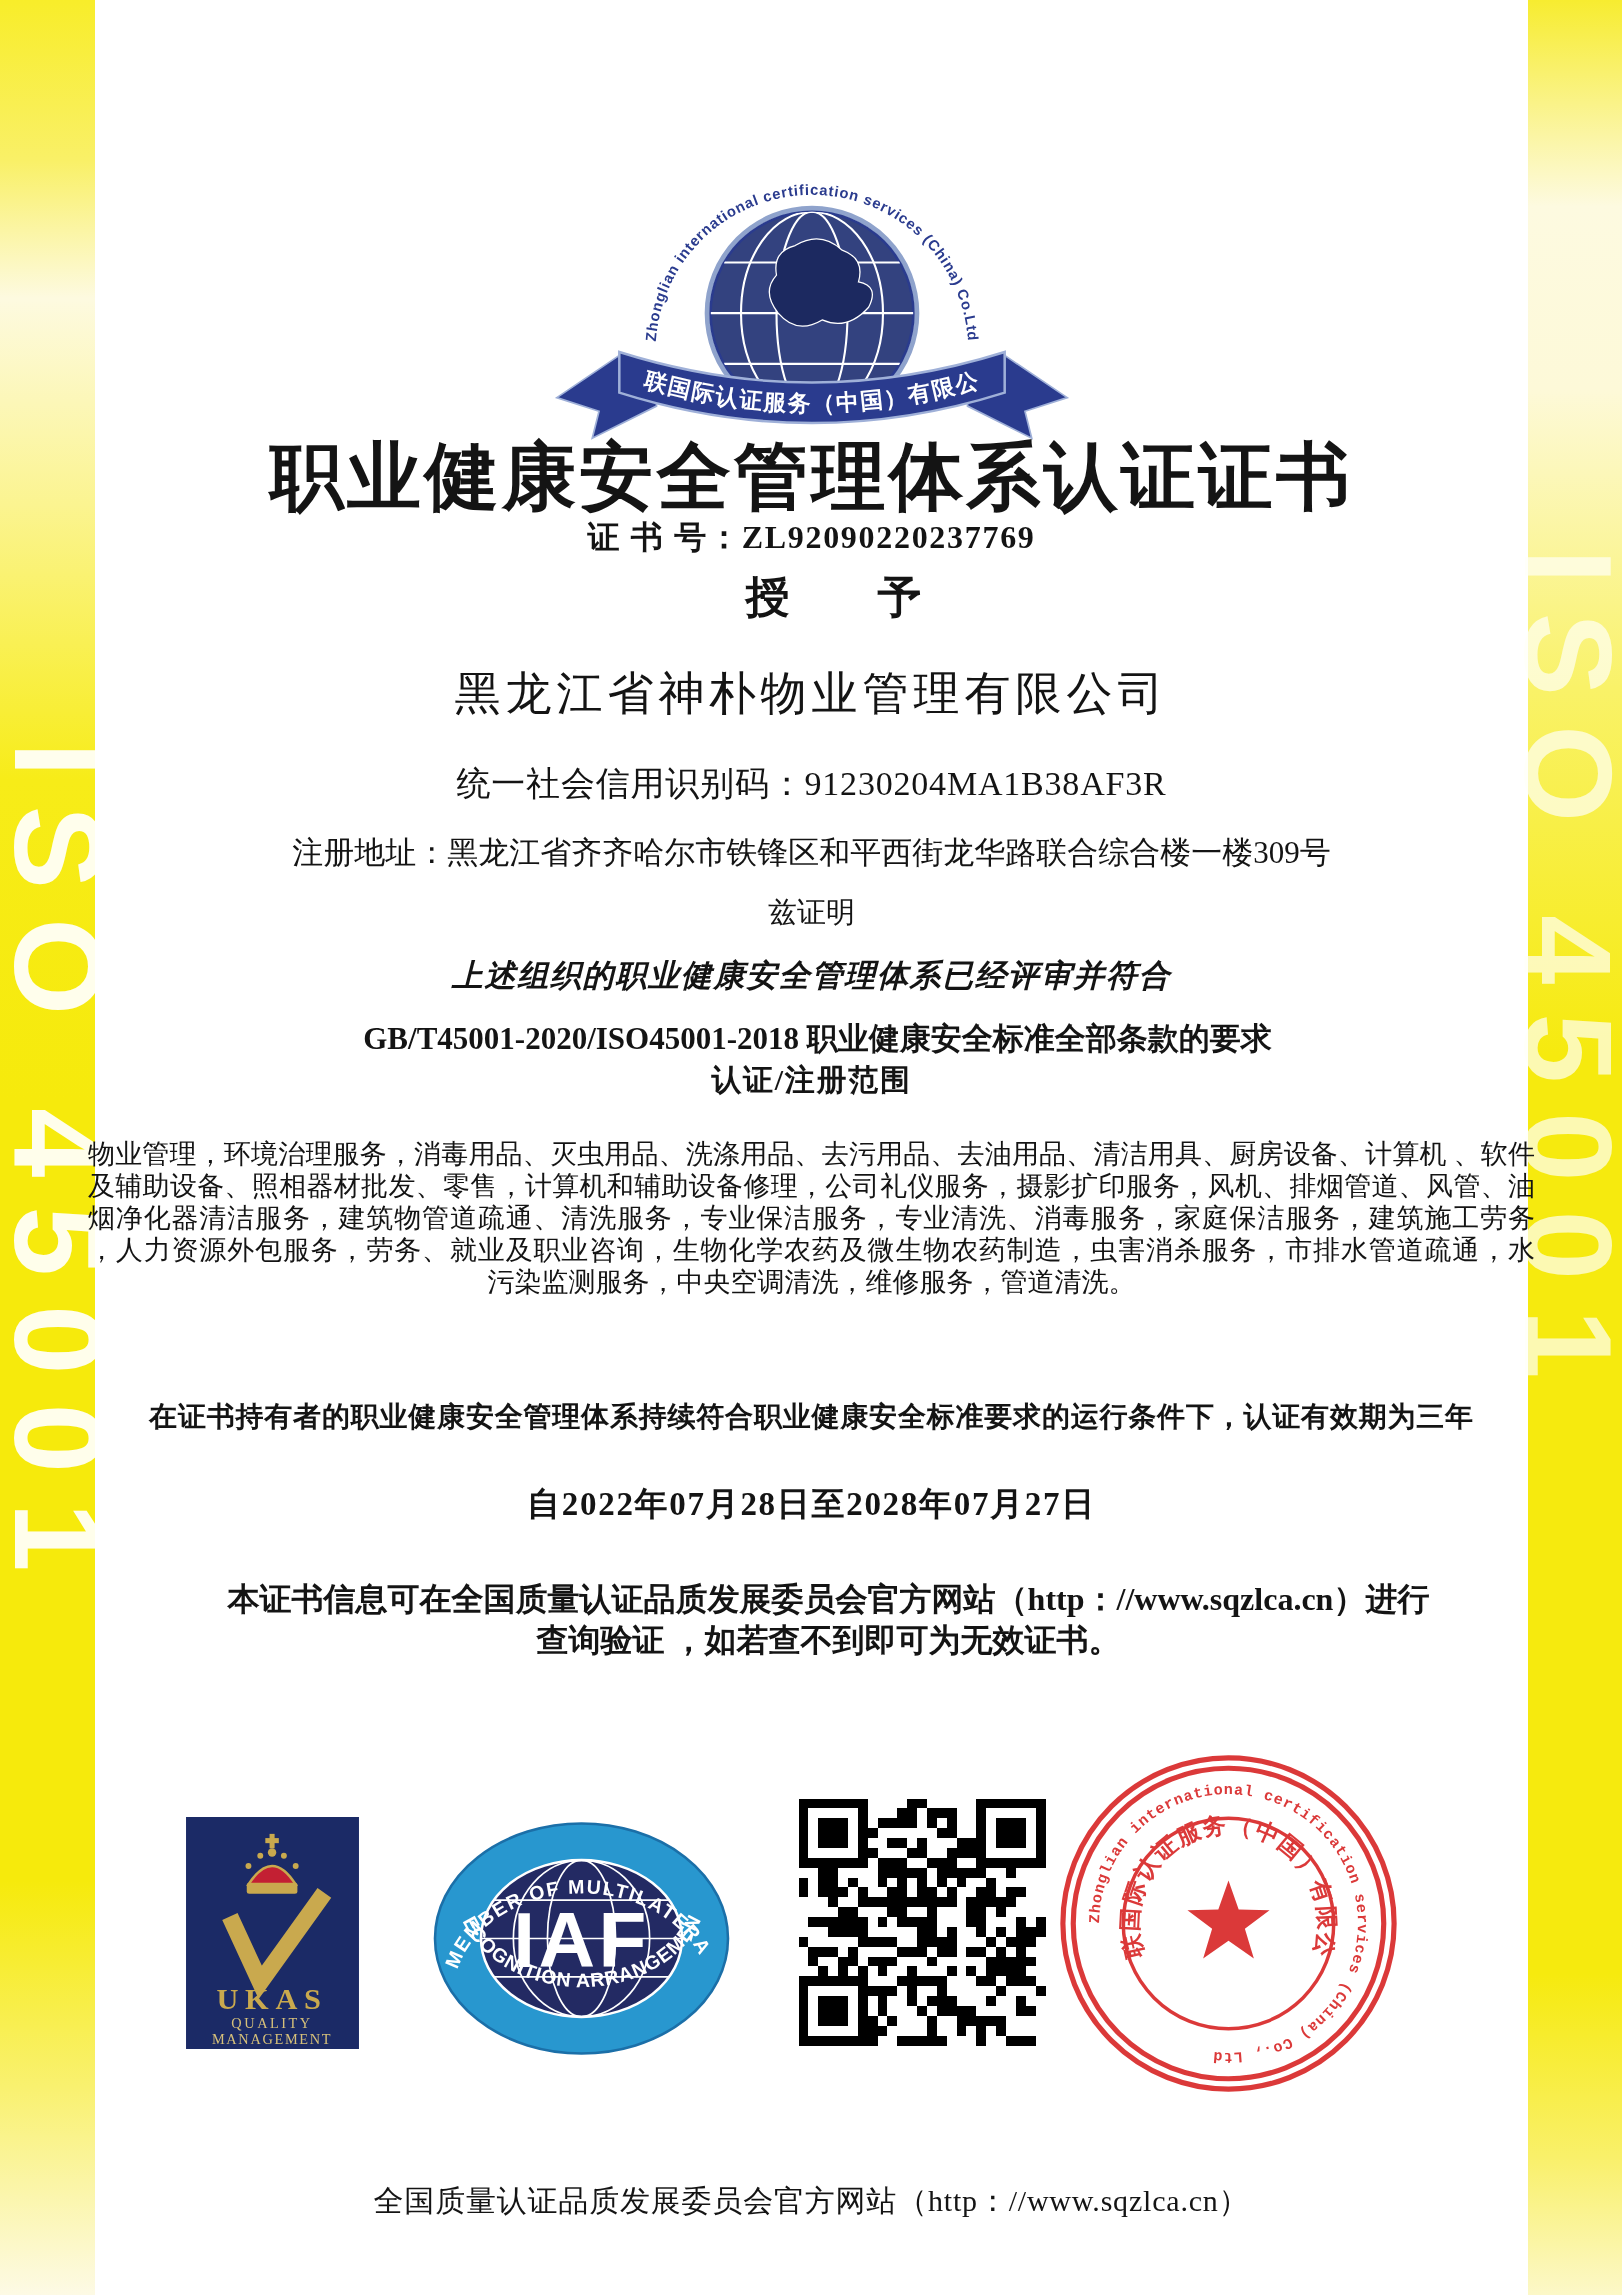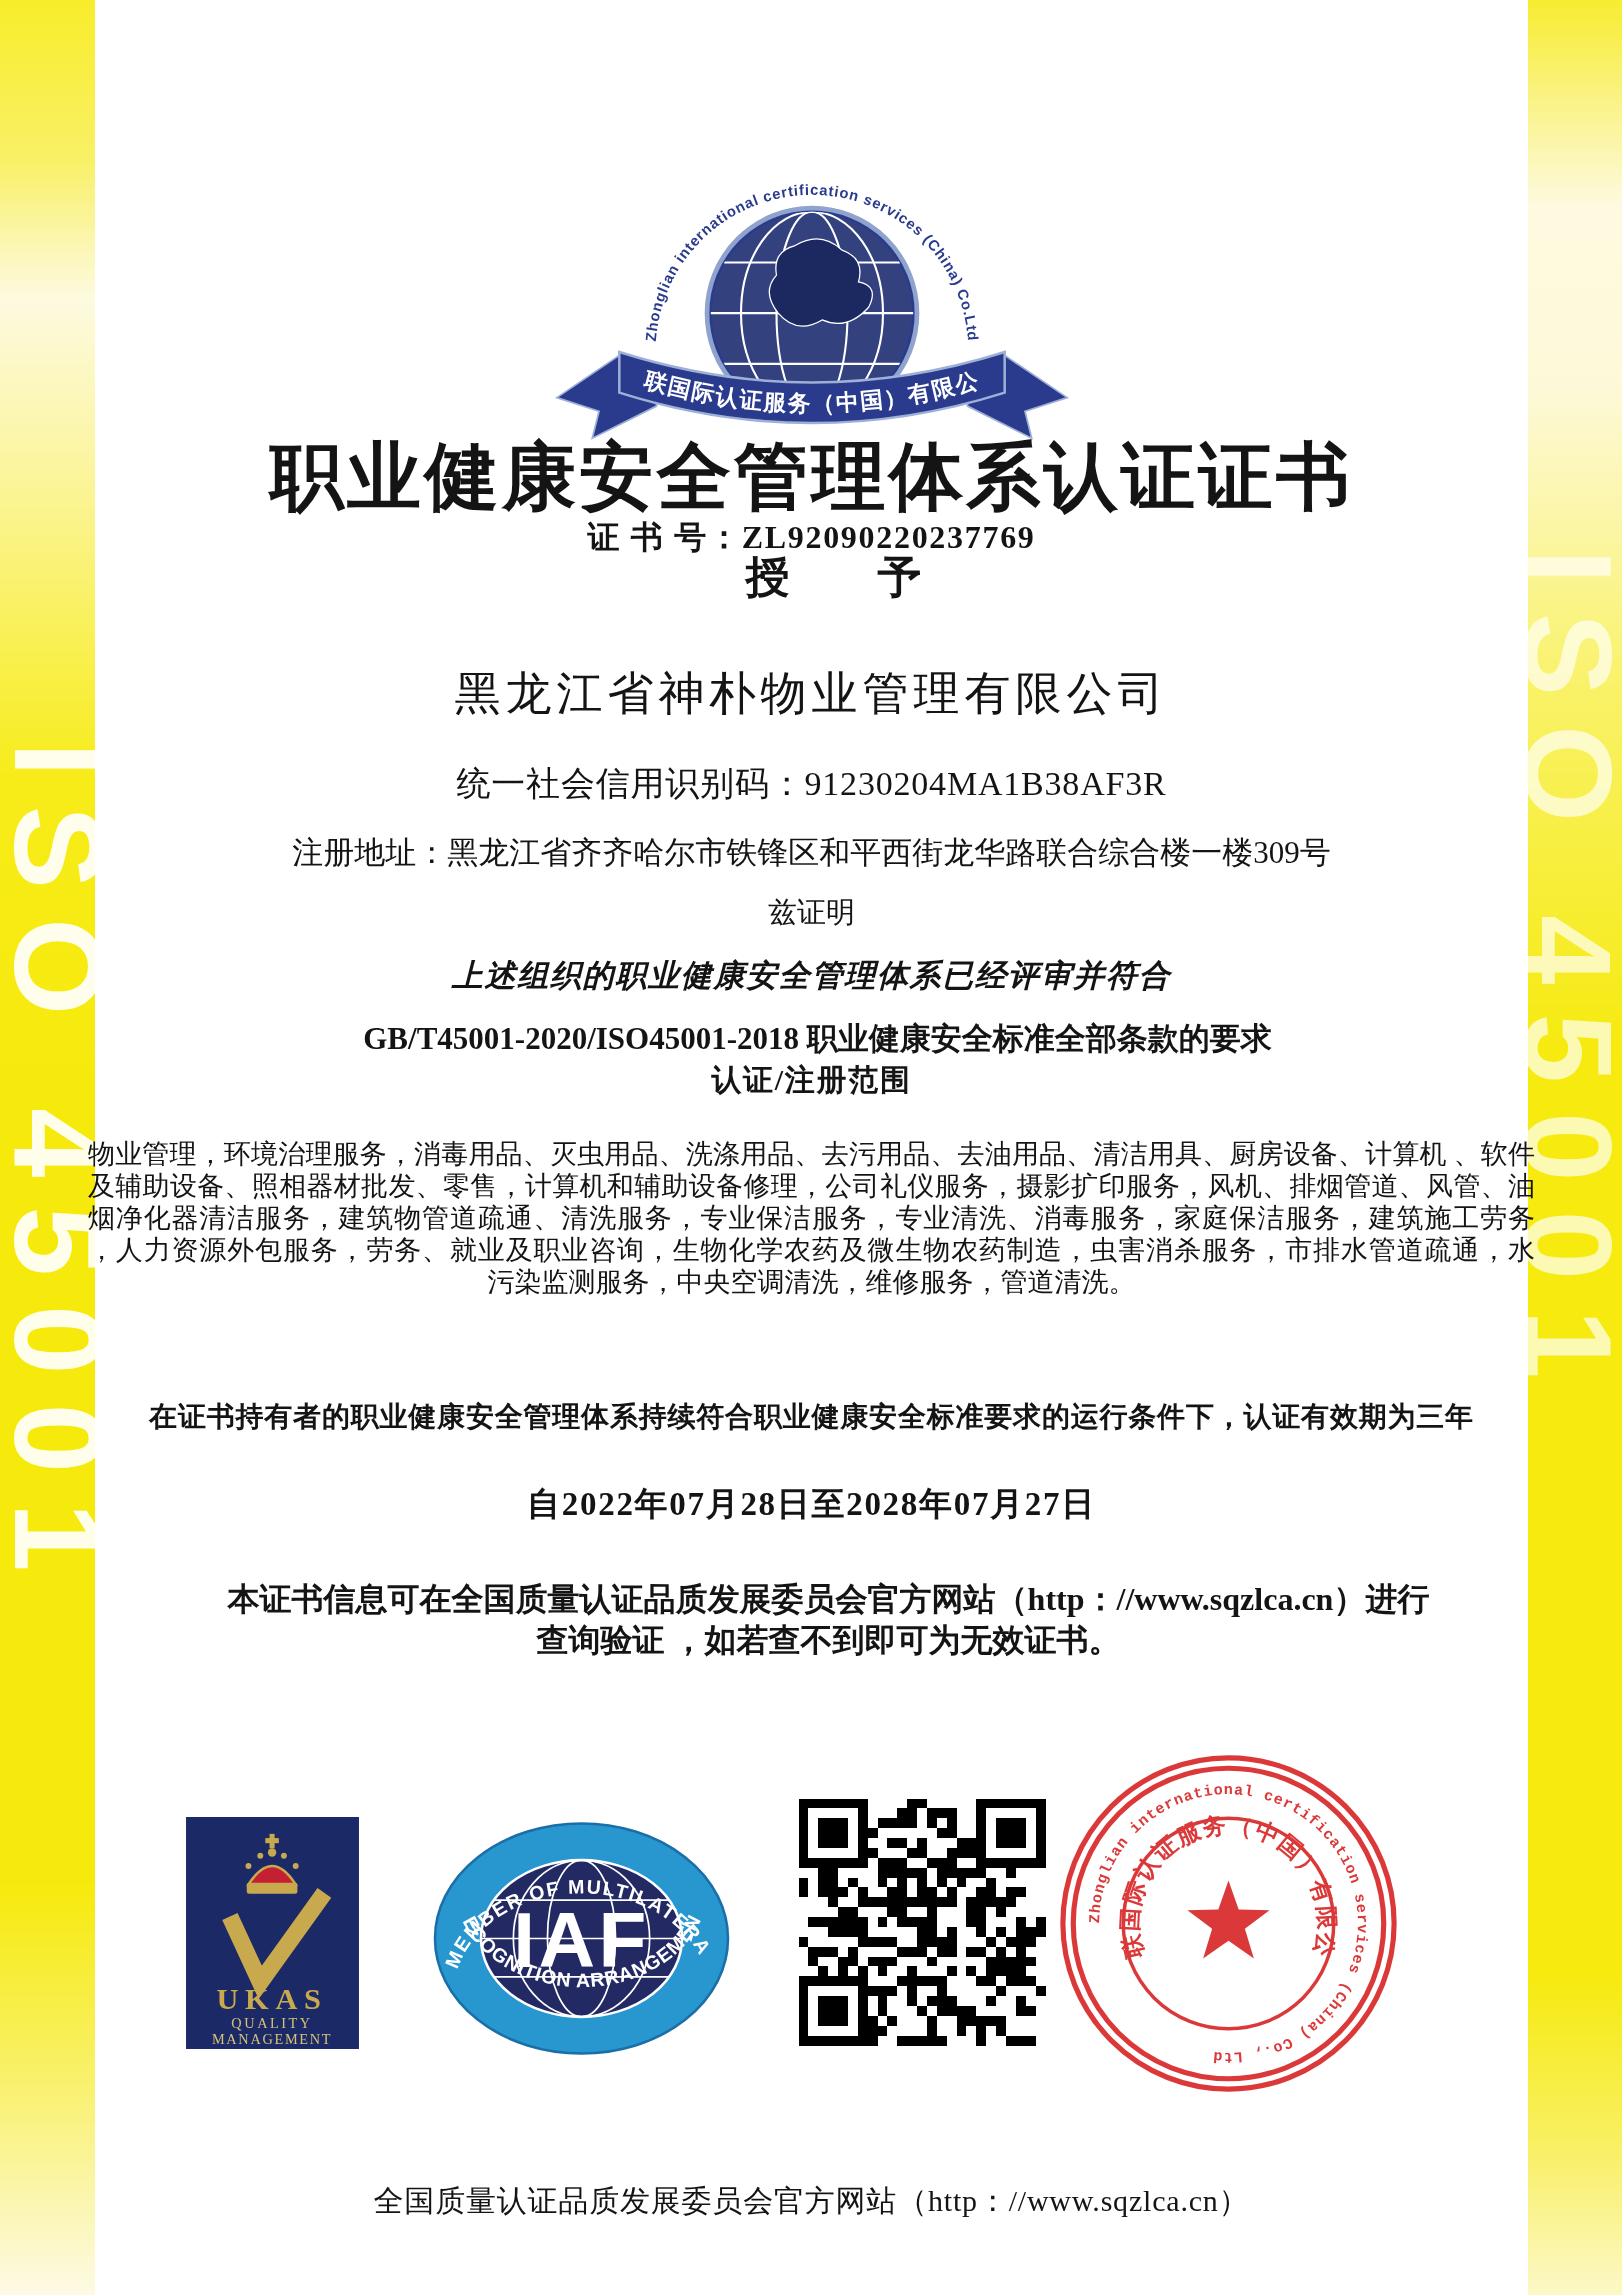--- a/index.html
+++ b/index.html
@@ -25,21 +25,21 @@
     writing-mode:vertical-rl;text-orientation:sideways;
     font-family:"Liberation Sans","DejaVu Sans",sans-serif;font-weight:bold;
     font-size:125px;letter-spacing:29px;white-space:nowrap;user-select:none;
   }
   .side-text-left{left:-13.5px;top:742px;color:rgba(255,255,255,0.92);}
   .side-text-right{right:-17px;top:549px;color:rgba(255,255,248,0.70);}
   
   .line{position:absolute;left:95px;right:95px;text-align:center;}
   .title{top:428px;font-size:74px;font-weight:bold;letter-spacing:3.4px;}
   .certno{top:516px;font-size:32px;font-weight:bold;letter-spacing:1.7px;}
-  .award{top:548px;font-size:44px;font-weight:bold;padding-left:44px;}
+  .award{top:568px;font-size:44px;font-weight:bold;padding-left:44px;}
   .company{top:663px;font-size:46px;letter-spacing:5px;}
   .credit{top:761px;font-size:34px;letter-spacing:0.8px;}
   .address{top:832px;font-size:31px;}
   .certify{top:893px;font-size:29px;}
   .conformity{top:955px;font-size:31px;font-weight:bold;letter-spacing:1.7px;font-style:italic;}
   .standard{top:1018px;font-size:31px;font-weight:bold;padding-left:12px;}
   .scope-label{top:1060px;font-size:30px;font-weight:bold;letter-spacing:1.7px;}
   .scope{top:1138px;left:88px;right:88px;font-size:27px;line-height:32px;}
   .scope .fill{text-align:justify;text-align-last:justify;}
   .scope .ctr{text-align:center;}

